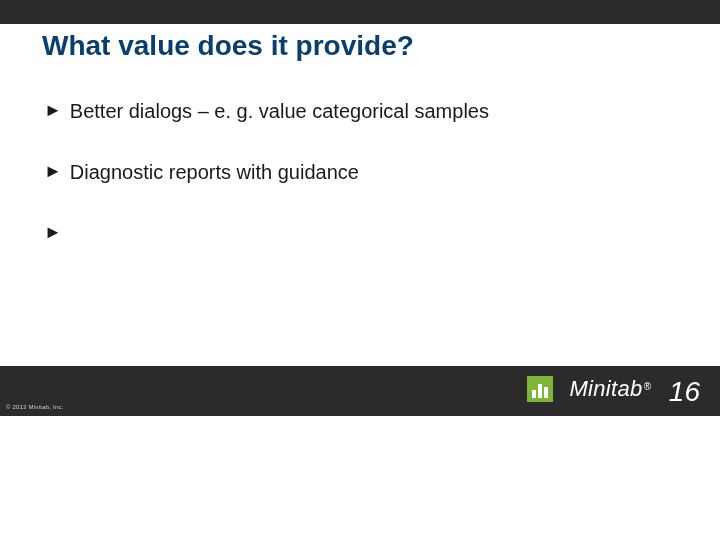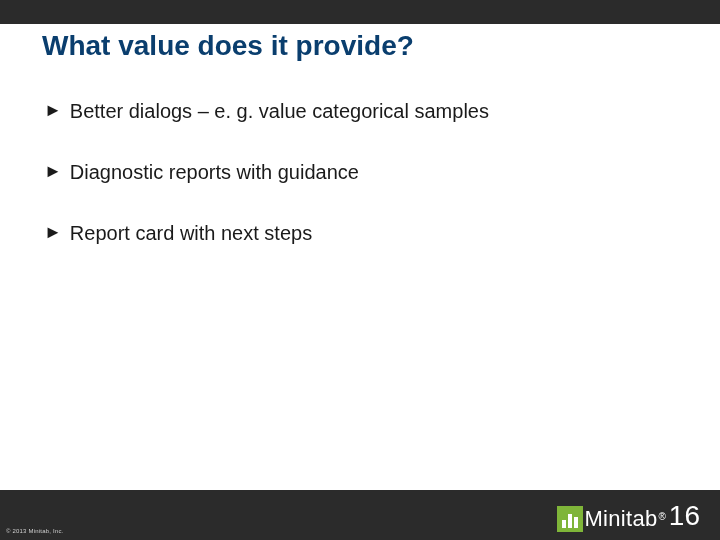--- a/index.html
+++ b/index.html
@@ -7,21 +7,21 @@
     padding: 0;
     width: 720px;
     height: 540px;
     font-family: Arial, Helvetica, sans-serif;
     background: #ffffff;
     overflow: hidden;
   }
   .slide {
     position: relative;
     width: 720px;
-    height: 540px;
+    height: 416px;
     background: #ffffff;
   }
   .top-bar {
     position: absolute;
     top: 0;
     left: 0;
     width: 720px;
     height: 24px;
     background: #2b2b2b;
   }
@@ -69,23 +69,24 @@
     bottom: 6px;
     font-size: 6px;
     color: #cfcfcf;
     letter-spacing: 0.2px;
   }
   .brand {
     position: absolute;
     right: 20px;
     bottom: 8px;
     display: flex;
-    align-items: flex-end;
-    gap: 1px;
+    align-items: flex-start;
+    gap: 16px;
     color: #ffffff;
+    font-style: italic;
   }
   .brand-icon {
     width: 26px;
     height: 26px;
     background: #7fb539;
     display: flex;
     align-items: flex-end;
     justify-content: center;
     gap: 2px;
     padding: 4px 3px;
@@ -128,21 +129,20 @@
     <div class="bullet">
       <span class="tri">►</span>
       <span>Better dialogs – e. g. value categorical samples</span>
     </div>
     <div class="bullet">
       <span class="tri">►</span>
       <span>Diagnostic reports with guidance</span>
     </div>
     <div class="bullet">
       <span class="tri">►</span>
-      <span>Report card with next steps</span>
     </div>
   </div>
 
   <div class="bottom-bar">
     <div class="copyright">© 2013 Minitab, Inc.</div>
     <div class="brand">
       <div class="brand-icon">
         <div class="bar b1"></div>
         <div class="bar b2"></div>
         <div class="bar b3"></div>

